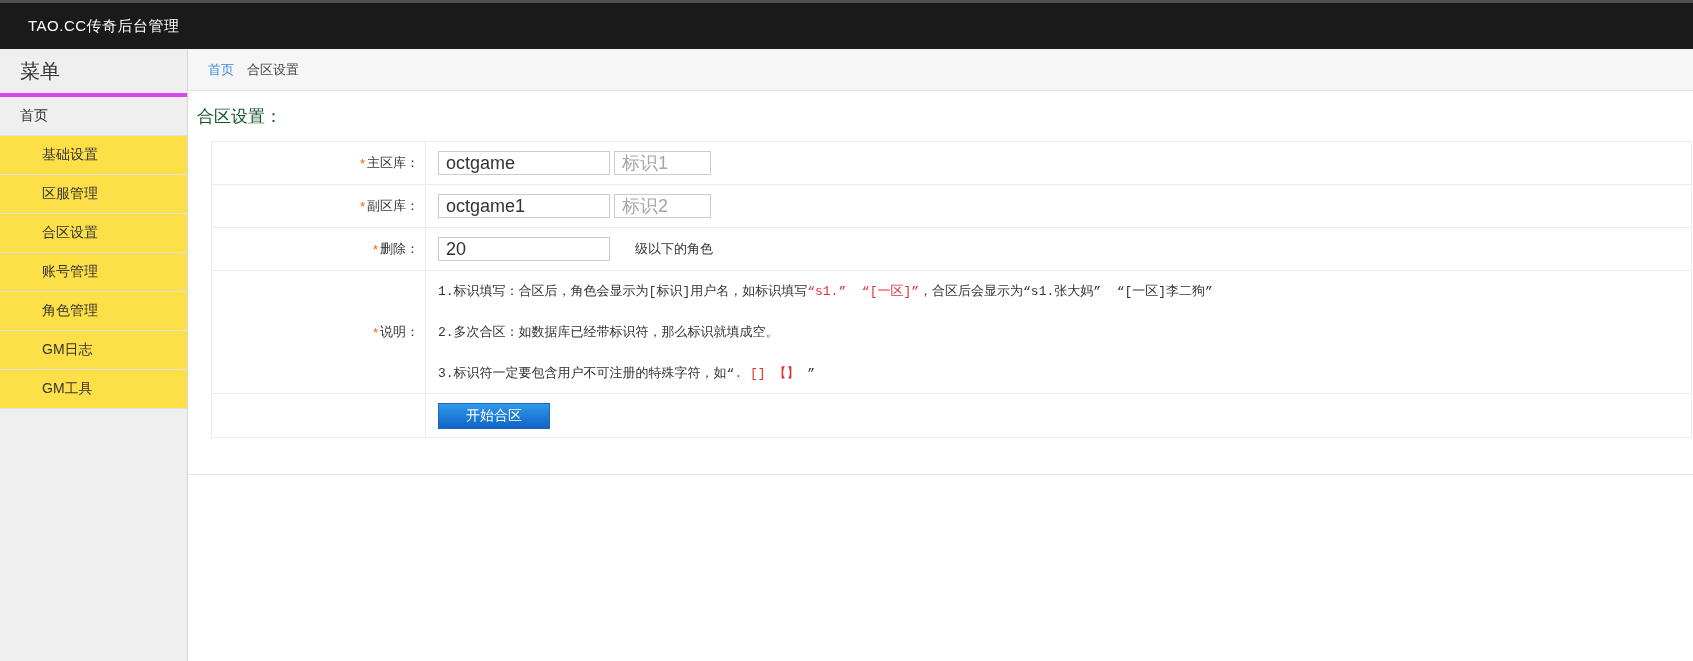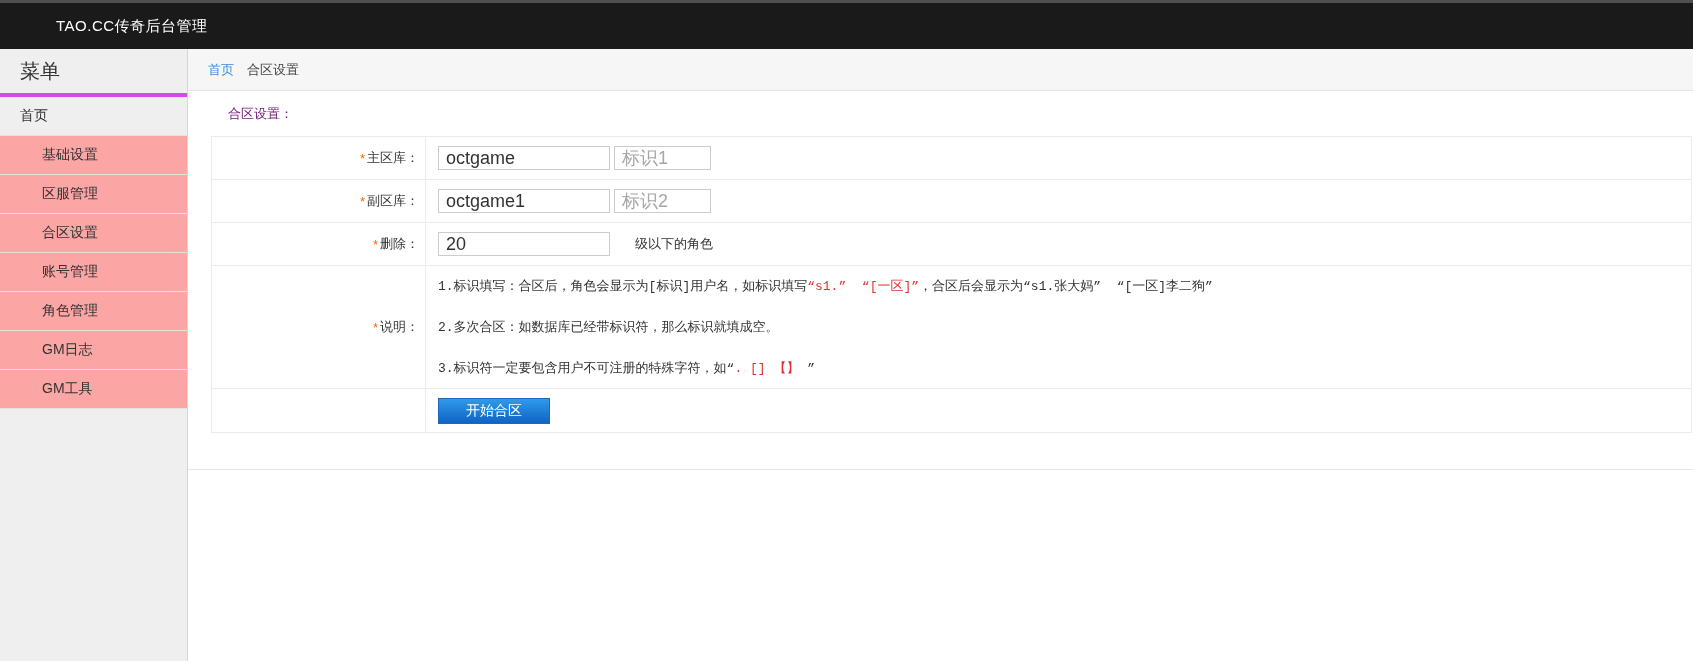--- a/index.html
+++ b/index.html
@@ -7,54 +7,54 @@
   body {
     width: 1693px; height: 661px; overflow: hidden;
     background: #ffffff;
     font-family: "Liberation Sans", "DejaVu Sans", sans-serif;
     color: #333;
   }
 
   
   .topbar {
     height: 49px; background: #1a1a1a; border-top: 3px solid #4f4f4f;
-    display: flex; align-items: center; padding-left: 56px;
+    display: flex; align-items: center; padding-left: 28px;
   }
   .topbar .app-title { color: #fff; font-size: 15px; letter-spacing: .5px; }
 
   
   .layout { display: flex; height: 612px; }
 
   
   .sidebar {
     width: 188px; flex: 0 0 188px; background: #efefef;
     border-right: 1px solid #d6d6d6; display: flex; flex-direction: column;
   }
   .menu-title {
     height: 48px; display: flex; align-items: center; padding-left: 20px;
     font-size: 20px; color: #333; border-bottom: 4px solid #d946ef;
   }
   .menu-item {
     height: 39px; display: flex; align-items: center;
     border-bottom: 1px solid #e2e2e2; font-size: 14px; color: #333; cursor: pointer;
   }
   .menu-item.home { padding-left: 20px; background: #efefef; }
-  .menu-item.sub  { padding-left: 42px; background: #fca5a5; }
+  .menu-item.sub  { padding-left: 42px; background: #fde047; }
   .sidebar-fill { flex: 1; background: #efefef; }
 
   
   .content { flex: 1; background: #fff; min-width: 0; }
   .breadcrumb {
     height: 42px; background: #f6f6f6; border-bottom: 1px solid #e3e3e3;
     display: flex; align-items: center; padding-left: 20px; font-size: 13px;
   }
   .breadcrumb a { color: #3e8ddd; text-decoration: none; margin-right: 13px; cursor: pointer; }
   .breadcrumb .current { color: #444; }
 
-  .section-title { margin: 14px 0 0 40px; font-size: 13px; color: #701a75; }
+  .section-title { margin: 14px 0 0 9px; font-size: 17px; color: #14532d; }
 
   
   .form-table {
     margin: 13px 1px 0 23px;
     border: 1px solid #ebebeb;
   }
   .frow { display: flex; border-bottom: 1px solid #ebebeb; }
   .frow:last-child { border-bottom: none; }
   .fl {
     width: 214px; flex: 0 0 214px; border-right: 1px solid #ebebeb;

